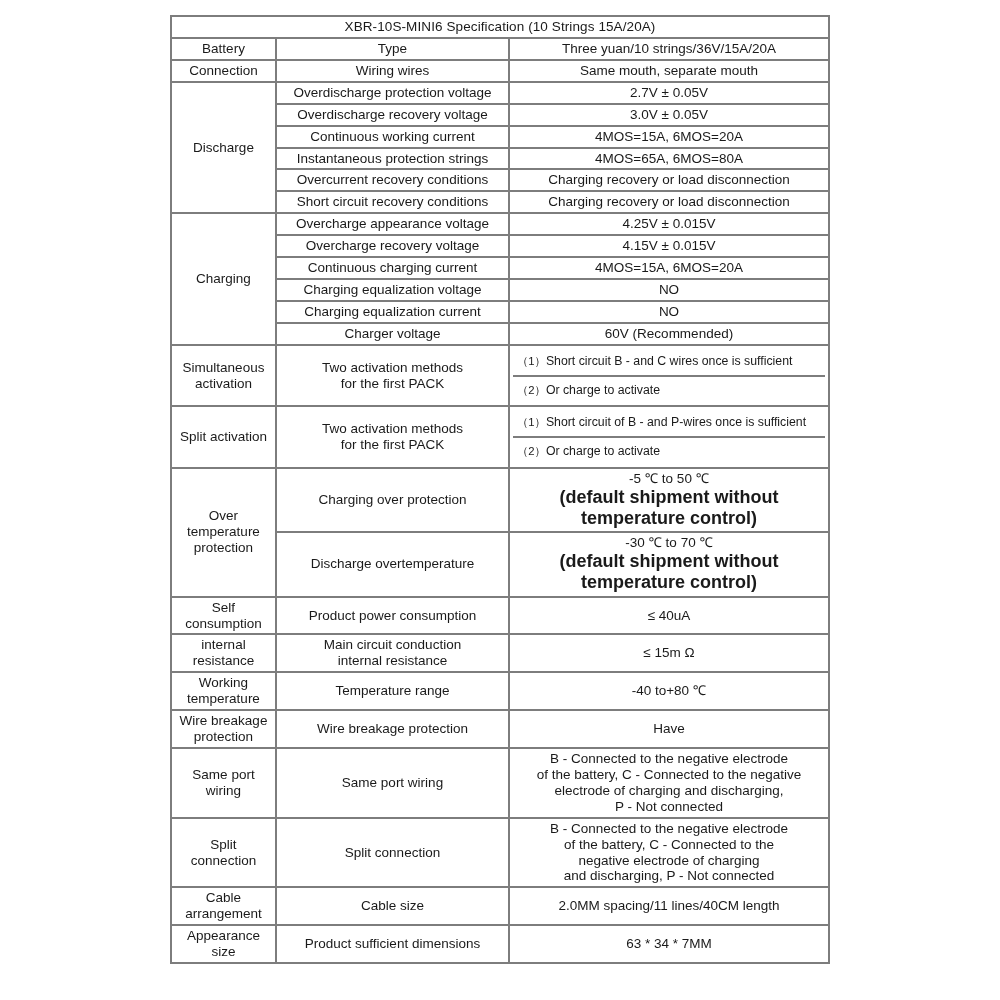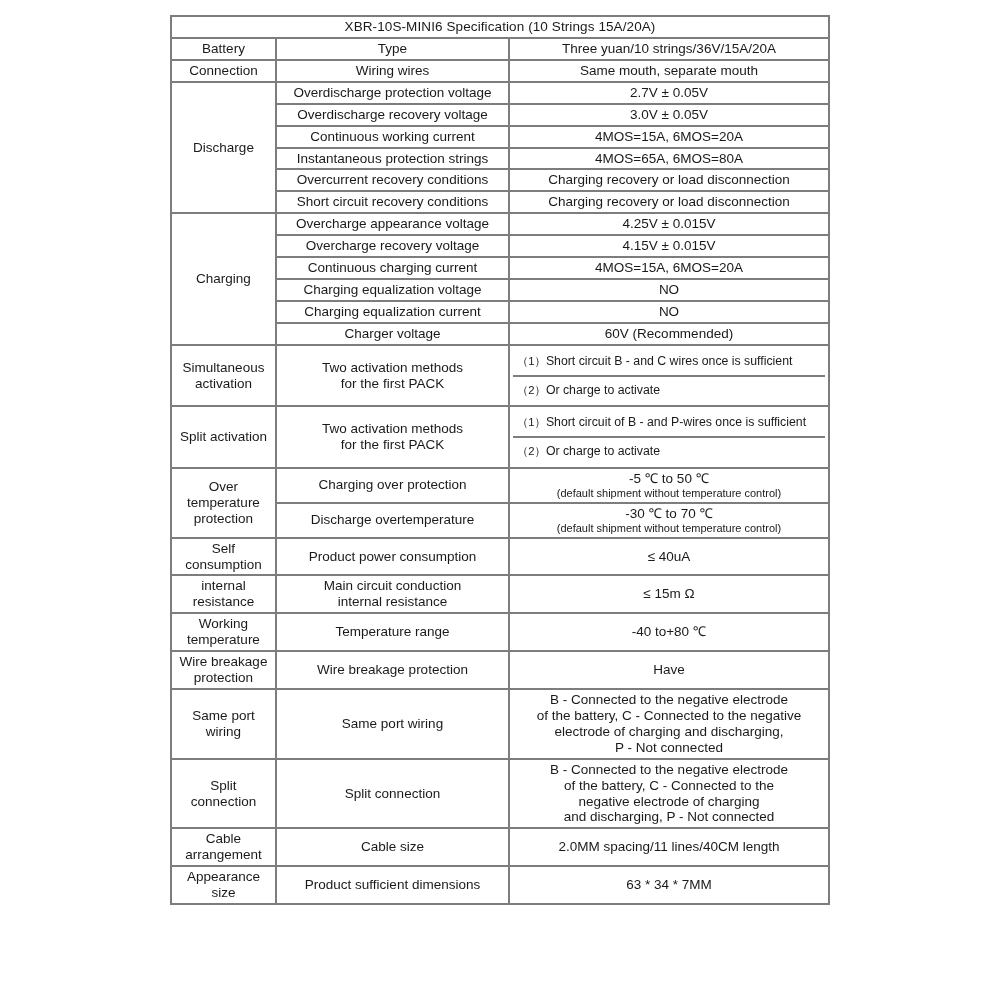--- a/index.html
+++ b/index.html
@@ -79,21 +79,21 @@
     display: inline-block;
     min-width: 26px;
     font-size: 11.3px;
   }
 
   td.temp-val {
     text-align: left;
     padding-left: 4px;
     line-height: 1.14;
   }
-  td.temp-val .t2 { font-size: 11px; }
+  td.temp-val .t2 { font-size: 18px; font-weight: bold; }
 
   .tight { line-height: 1.1; }
   .small-lbl { font-size: 13px; }
 </style>
 </head>
 <body>
 
 <div id="spec-wrap">
   <table class="spec">
     <colgroup>

